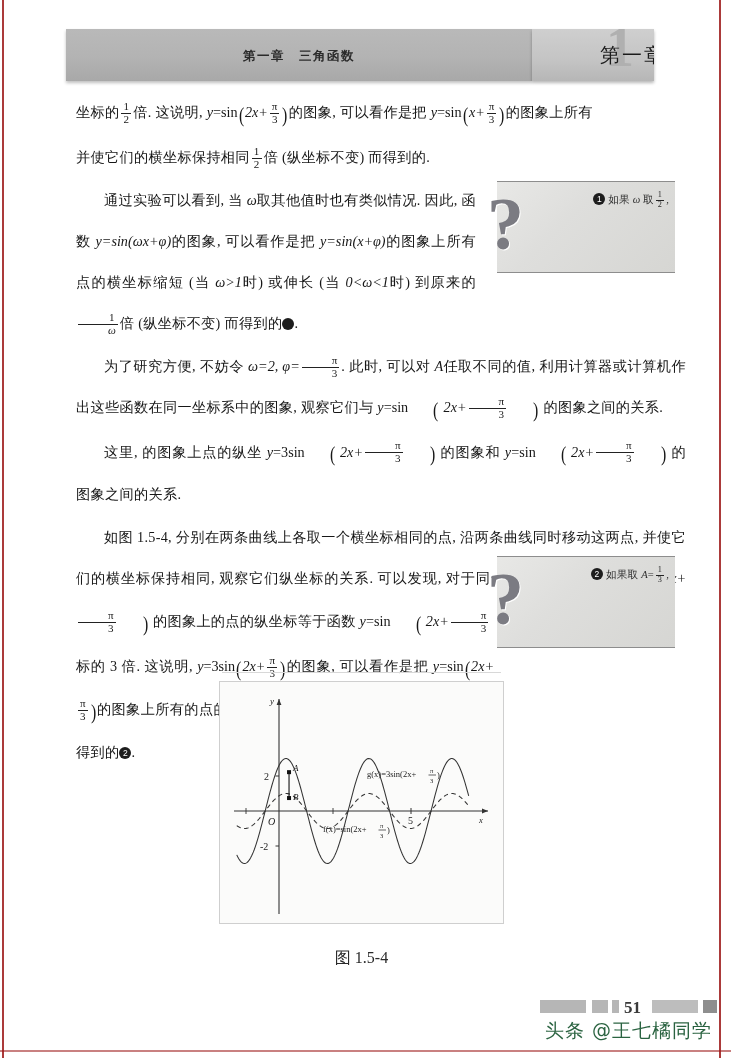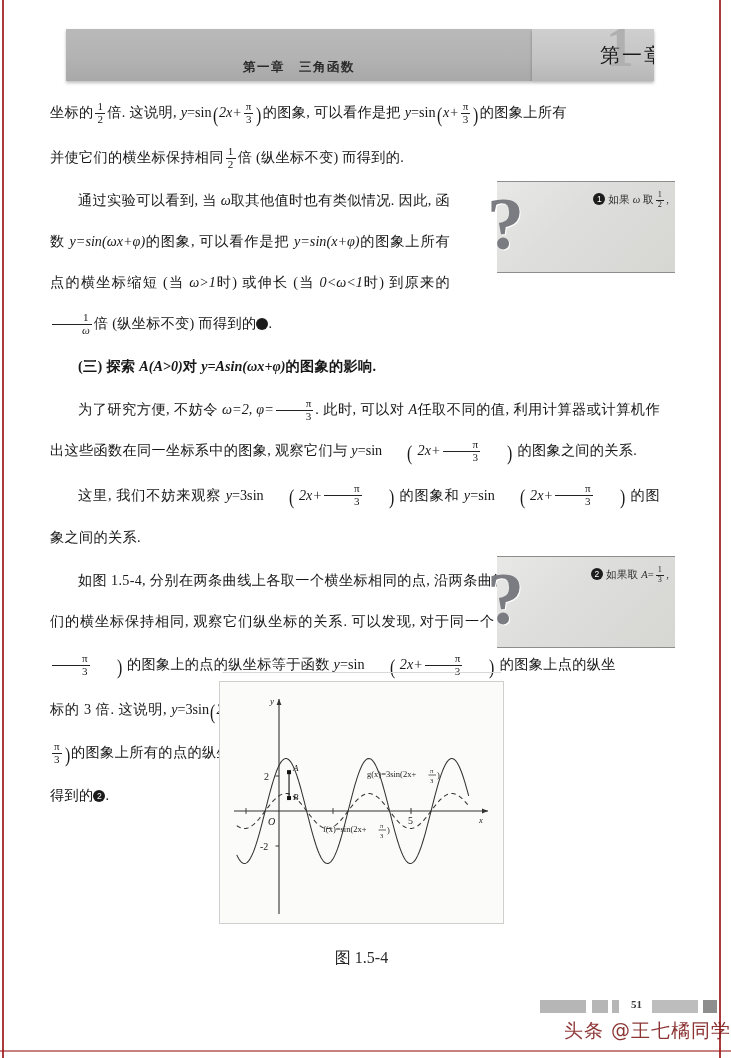--- a/index.html
+++ b/index.html
@@ -19,42 +19,42 @@
   
   .header{position:absolute;left:66px;top:29px;width:588px;height:52px;}
   .header-bar{
     position:absolute;left:0;top:0;width:466px;height:52px;
     background:linear-gradient(180deg,#b9b9b9 0%,#b3b3b3 55%,#a8a8a8 100%);
     box-shadow:0 2px 3px rgba(0,0,0,.25);
   }
   .header-title{
     position:absolute;left:0;top:0;width:466px;height:52px;
     display:flex;align-items:flex-end;justify-content:center;
-    padding-bottom:5px;box-sizing:border-box;
+    padding-bottom:16px;box-sizing:border-box;
     font-size:12.5px;letter-spacing:1.5px;color:#2a2a2a;
     font-weight:bold;
   }
   .header-chip{
     position:absolute;left:466px;top:0;width:122px;height:52px;
     background:linear-gradient(180deg,#cfcfcf 0%,#c4c4c4 60%,#b6b6b6 100%);
     box-shadow:0 2px 3px rgba(0,0,0,.28);
     overflow:hidden;
   }
   .header-chip .big-one{
     position:absolute;right:20px;top:-10px;
     font-size:56px;color:#b0b0b0;font-weight:bold;line-height:1;
   }
   .header-chip .chip-text{
     position:absolute;left:0;top:0;width:122px;height:52px;
     display:flex;align-items:center;justify-content:center;
     font-size:20px;font-weight:normal;color:#1b1b1b;letter-spacing:2px;padding-left:40px;
   }
 
   
-  .content{position:absolute;left:50px;top:92px;width:610px;}
+  .content{position:absolute;left:76px;top:92px;width:610px;}
   p.tx{
     margin:0 0 2px 0;
     font-size:14.2px;
     line-height:41px;
     text-align:justify;
     color:#171717;
     letter-spacing:.3px;
   }
   p.indent{text-indent:28px;}
   p.narrow{width:400px;}
@@ -109,27 +109,27 @@
   .fig-topline{position:absolute;left:222px;top:672px;width:279px;height:1px;background:#d8d8d8;}
 
   
   .footer{position:absolute;left:540px;top:998px;width:180px;height:18px;}
   .fbar{position:absolute;top:2px;height:13px;background:#b6b6b6;}
   .fb1{left:0;width:46px;}
   .fb2{left:52px;width:16px;}
   .fb3{left:72px;width:7px;}
   .fb4{left:112px;width:46px;background:#bdbdbd;}
   .fb5{left:163px;width:14px;background:#8e8e8e;}
-  .pageno{position:absolute;left:76px;top:0;width:26px;text-align:right;
-    font-size:11px;font-weight:bold;color:#3a3a3a;}
+  .pageno{position:absolute;left:84px;top:0;width:26px;text-align:left;
+    font-size:17px;font-weight:bold;color:#3a3a3a;}
   .watermark{
     position:absolute;left:545px;top:1018px;width:186px;
-    font-size:19px;color:#7f1d1d;letter-spacing:1px;
+    font-size:19px;color:#14532d;letter-spacing:1px;
     font-family:"DejaVu Sans","Liberation Sans",sans-serif;
-    white-space:nowrap;opacity:.9;text-align:right;
+    white-space:nowrap;opacity:.9;
   }
 </style>
 </head>
 <body>
 
 <div class="edge-left"></div>
 <div class="edge-right"></div>
 <div class="edge-bottom"></div>
 
 <div class="header">
@@ -154,36 +154,31 @@
 
   <p class="tx indent narrow">
     <span>通过实验可以看到, 当</span>
     <span class="m">ω</span><span>取其他值时也有类似情况. 因此, 函数</span>
     <span class="m">y=sin(ωx+φ)</span><span>的图象, 可以看作是把</span>
     <span class="m">y=sin(x+φ)</span><span>的图象上所有点的横坐标缩短 (当</span>
     <span class="m">ω&gt;1</span><span>时) 或伸长 (当</span>
     <span class="m">0&lt;ω&lt;1</span><span>时) 到原来的</span><span class="frac"><span class="num">1</span><span class="den m">ω</span></span><span>倍 (纵坐标不变) 而得到的</span><span class="circnum">1</span><span>.</span>
   </p>
 
-  <p class="tx indent hd">
-    <span>(三) 探索</span>
-    <span class="m">A(A&gt;0)</span><span>对</span>
-    <span class="m">y=Asin(ωx+φ)</span><span>的图象的影响.</span>
-  </p>
 
   <p class="tx indent">
     <span>为了研究方便, 不妨令</span>
     <span class="m">ω=2,</span>
     <span class="m"><span>φ=</span><span class="frac"><span class="num">π</span><span class="den">3</span></span></span><span>. 此时, 可以对</span>
     <span class="m">A</span><span>任取不同的值, 利用计算器或计算机作出这些函数在同一坐标系中的图象, 观察它们与</span>
     <span class="m"><span>y</span><span class="up">=</span><span class="up">sin</span><span class="bigparen">(</span><span>2x+</span><span class="frac"><span class="num">π</span><span class="den">3</span></span><span class="bigparen">)</span></span><span>的图象之间的关系.</span>
   </p>
 
   <p class="tx indent">
-    <span>这里, 我们不妨来观察</span>
+    <span>这里, 的图象上点的纵坐</span>
     <span class="m"><span>y</span><span class="up">=3sin</span><span class="bigparen">(</span><span>2x+</span><span class="frac"><span class="num">π</span><span class="den">3</span></span><span class="bigparen">)</span></span><span>的图象和</span>
     <span class="m"><span>y</span><span class="up">=</span><span class="up">sin</span><span class="bigparen">(</span><span>2x+</span><span class="frac"><span class="num">π</span><span class="den">3</span></span><span class="bigparen">)</span></span><span>的图象之间的关系.</span>
   </p>
 
   <p class="tx indent">
     <span>如图 1.5-4, 分别在两条曲线上各取一个横坐标相同的点, 沿两条曲线同时移动这两点, 并使它们的横坐标保持相同, 观察它们纵坐标的关系. 可以发现, 对于同一个</span>
     <span class="m">x</span><span>值, 函数</span>
     <span class="m"><span>y</span><span class="up">=3sin</span><span class="bigparen">(</span><span>2x+</span><span class="frac"><span class="num">π</span><span class="den">3</span></span><span class="bigparen">)</span></span><span>的图象上的点的纵坐标等于函数</span>
     <span class="m"><span>y</span><span class="up">=</span><span class="up">sin</span><span class="bigparen">(</span><span>2x+</span><span class="frac"><span class="num">π</span><span class="den">3</span></span><span class="bigparen">)</span></span><span>的图象上点的纵坐</span>
   </p>

